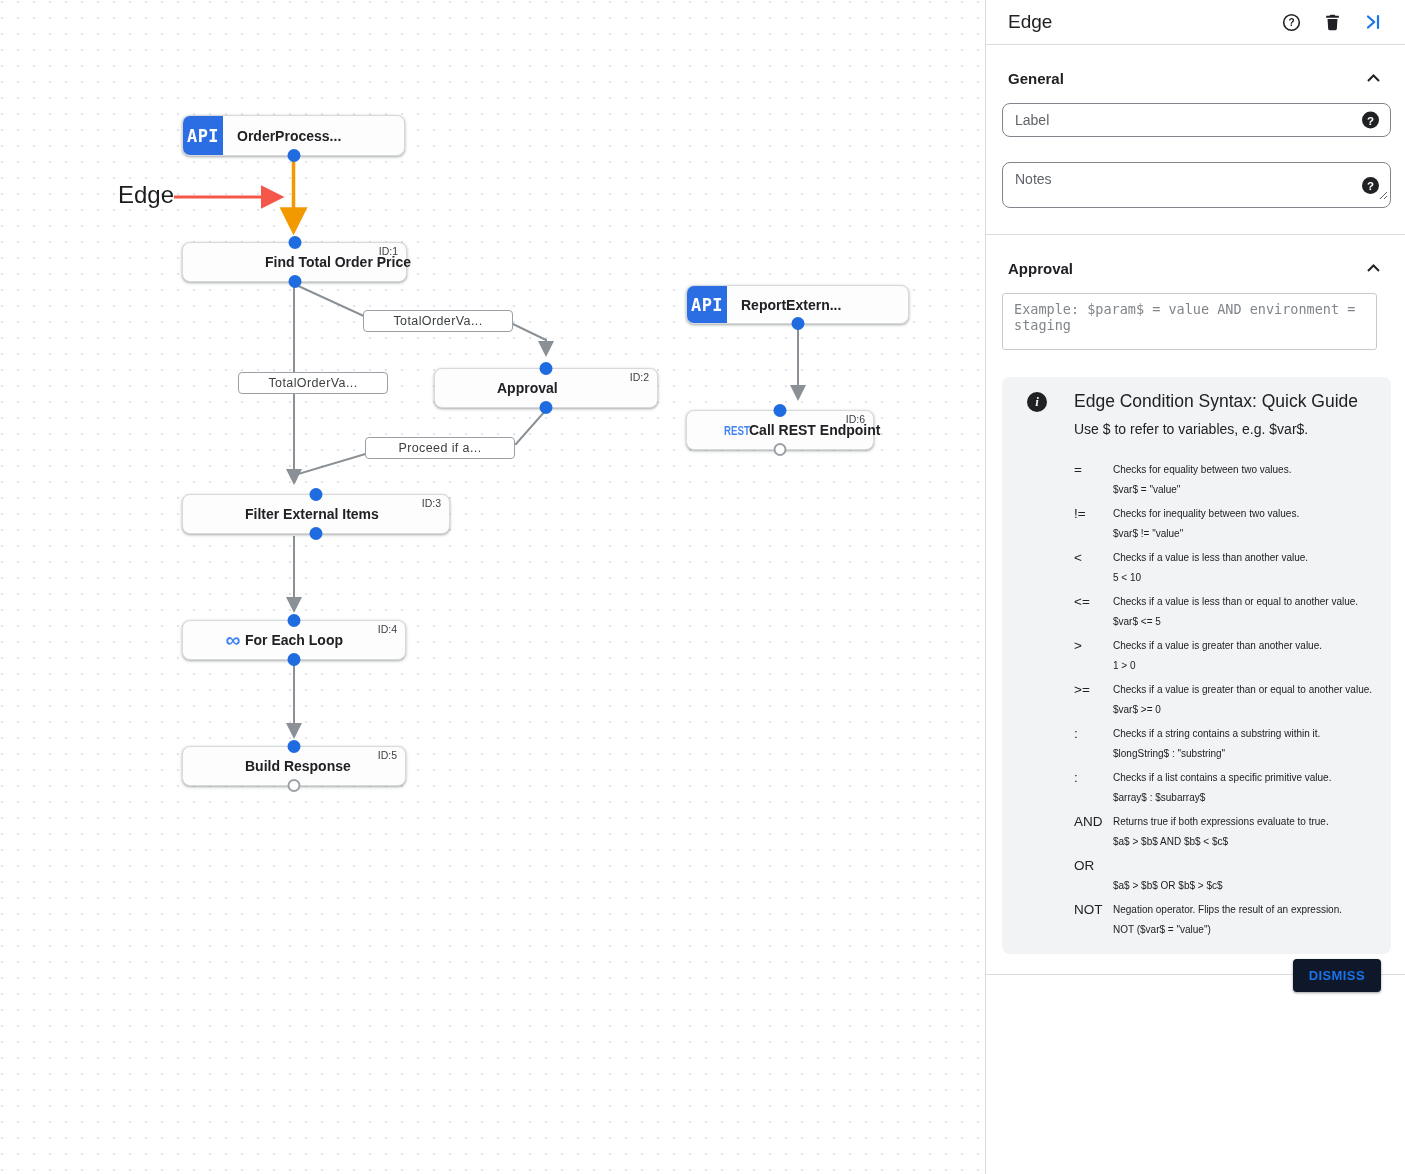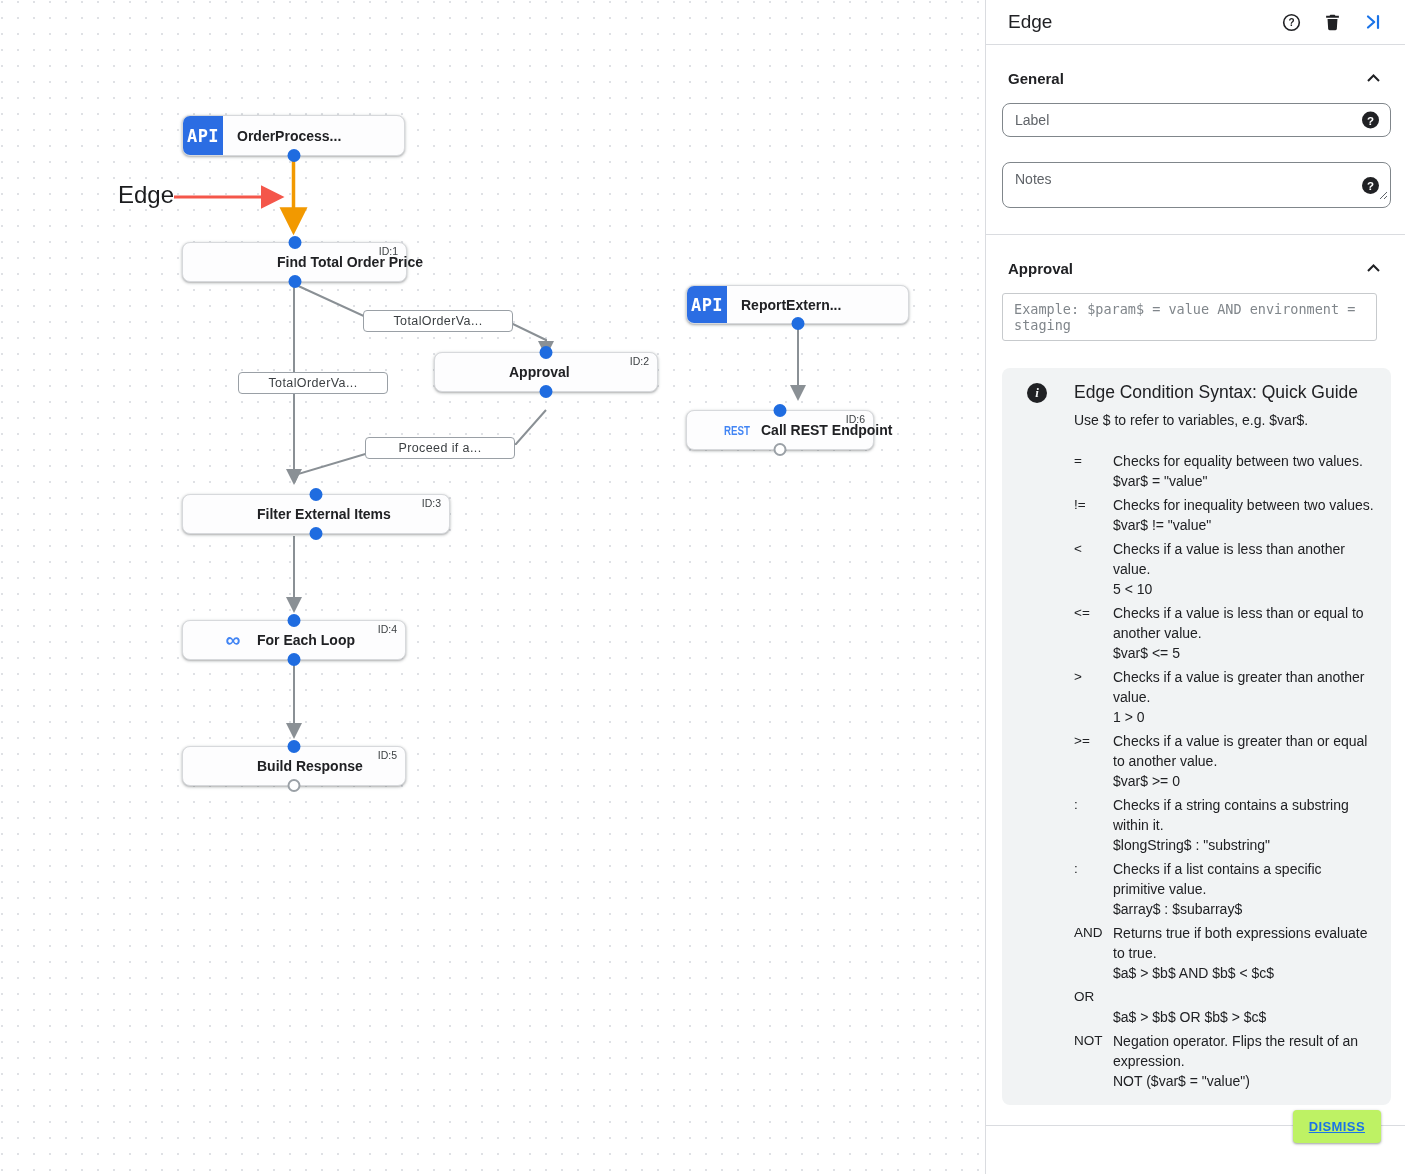--- a/index.html
+++ b/index.html
@@ -14,21 +14,21 @@
   }
   .edges-svg { position:absolute; left:0; top:0; }
 
   .node {
     position:absolute; background:#fdfdfe; border:1px solid #d7d9dc; border-radius:8px;
     box-shadow:0 1px 2px rgba(60,64,67,.30), 0 1px 3px 1px rgba(60,64,67,.12);
     display:flex; align-items:center; padding-left:14px;
   }
   .node .title { font-size:14px; font-weight:bold; color:#202124; white-space:nowrap; }
   .node .node-id { position:absolute; top:2px; right:8px; font-size:10.5px; color:#3c4043; font-weight:normal; }
-  .node .icon-wrap { width:26px; display:flex; justify-content:center; margin-right:24px; flex:none;padding-left:36px; }
+  .node .icon-wrap { width:26px; display:flex; justify-content:center; margin-right:12px; flex:none;padding-left:36px; }
   .node.trigger { padding-left:0; }
   .badge {
     width:40px; align-self:stretch; background:#2b6de3; border-radius:7px 0 0 7px;
     color:#fff; display:flex; align-items:center; justify-content:center;
     font-family:"DejaVu Sans Mono", monospace; font-weight:bold; font-size:17px; letter-spacing:.5px;
     margin-right:14px; flex:none;
   }
   .rest-glyph { color:#4285f4; font-weight:bold; font-size:13.5px; letter-spacing:0; transform:scaleX(.72); display:inline-block; font-family:"Liberation Sans", sans-serif; }
   .infinity-glyph { color:#4285f4; font-weight:bold; font-size:21px; line-height:14px; }
   .dot { position:absolute; width:13px; height:13px; border-radius:50%; background:#1f6ce0; left:50%; transform:translateX(-50%); z-index:3; }
@@ -75,28 +75,27 @@
 
   .guide { margin:27px 14px 0 16px; background:#f1f3f4; border-radius:8px; padding:13px 16px 14px 10px; }
   .guide-grid { display:flex; }
   .info-icon { width:20px; height:20px; border-radius:50%; background:#202124; color:#f1f3f4; flex:none;
     display:flex; align-items:center; justify-content:center; font-size:13px; font-weight:bold; font-family:"Liberation Serif", serif; font-style:italic; margin:2px 0 0 15px; }
   .guide-content { margin-left:27px; }
   .guide-title { font-size:17.5px; color:#202124; font-weight:normal; line-height:22px; }
   .guide-sub { font-size:14px; color:#202124; margin-top:7px; margin-bottom:21px; line-height:20px; }
   .guide-row { display:flex; margin-bottom:4px; }
   .guide-op { width:39px; flex:none; font-size:13.5px; color:#202124; line-height:20px; }
-  .guide-texts { font-size:14px; color:#202124; line-height:20px; }
+  .guide-texts { font-size:10px; color:#202124; line-height:20px; }
   .panel-footer { position:relative; margin-top:20px; border-top:1px solid #dadce0; flex:none; height:49px; }
   .dismiss-btn {
-    position:absolute; right:24px; top:-16px; background:#bef264; border:none; border-radius:4px;
+    position:absolute; right:24px; top:-16px; background:#0f172a; border:none; border-radius:4px;
     box-shadow:0 1px 3px rgba(60,64,67,.35), 0 1px 2px rgba(60,64,67,.2);
     color:#1a73e8; font-weight:bold; font-size:13px; letter-spacing:.4px; padding:9px 16px; cursor:pointer;
     font-family:"Liberation Sans", sans-serif;
-    text-decoration:underline;
   }
   .svg-defs { position:absolute; width:0; height:0; }
 </style>
 </head>
 <body>
 
 <svg class="svg-defs" aria-hidden="true">
   <defs>
     <marker id="arrGray" markerWidth="9" markerHeight="9" refX="6.5" refY="4" orient="auto">
         <path d="M0,0 L8,4 L0,8 z" fill="#8a9095"></path>
@@ -150,21 +149,21 @@
         <svg width="24" height="16" viewBox="0 0 24 16">
             <line x1="1" y1="9" x2="8.5" y2="11.2" stroke="#4285f4" stroke-width="2.2" marker-end="url(#arrBlue)"></line>
             <line x1="23" y1="4.5" x2="14.5" y2="6.3" stroke="#4285f4" stroke-width="2.2" marker-end="url(#arrBlue)"></line>
           </svg>
       </span>
       <span class="title">Find Total Order Price</span>
       <span class="dot top"></span>
       <span class="dot bottom"></span>
     </div>
 
-    <div class="node" style="left:434px; top:352px; width:224px; height:40px;">
+    <div class="node" style="left:434px; top:368px; width:224px; height:40px;">
       <span class="node-id">ID:2</span>
       <span class="icon-wrap">
         <svg width="20" height="20" viewBox="0 0 24 24">
             <path fill="none" stroke="#4285f4" stroke-width="1.8" stroke-linecap="round" stroke-linejoin="round" d="M7.5 11.5V6a1.4 1.4 0 0 1 2.8 0v4.5 M10.3 10V4.4a1.4 1.4 0 0 1 2.8 0V10 M13.1 10V5.4a1.4 1.4 0 0 1 2.8 0v6.1 M15.9 12l1.6-2a1.3 1.3 0 0 1 2.1 1.5l-3.3 5.4A5.6 5.6 0 0 1 11.6 20h-.3a4.8 4.8 0 0 1-3.8-1.9l-2.4-3.2a1.4 1.4 0 0 1 2.1-1.8l1.3 1.4"></path>
           </svg>
       </span>
       <span class="title">Approval</span>
       <span class="dot top"></span>
       <span class="dot bottom"></span>
     </div>

